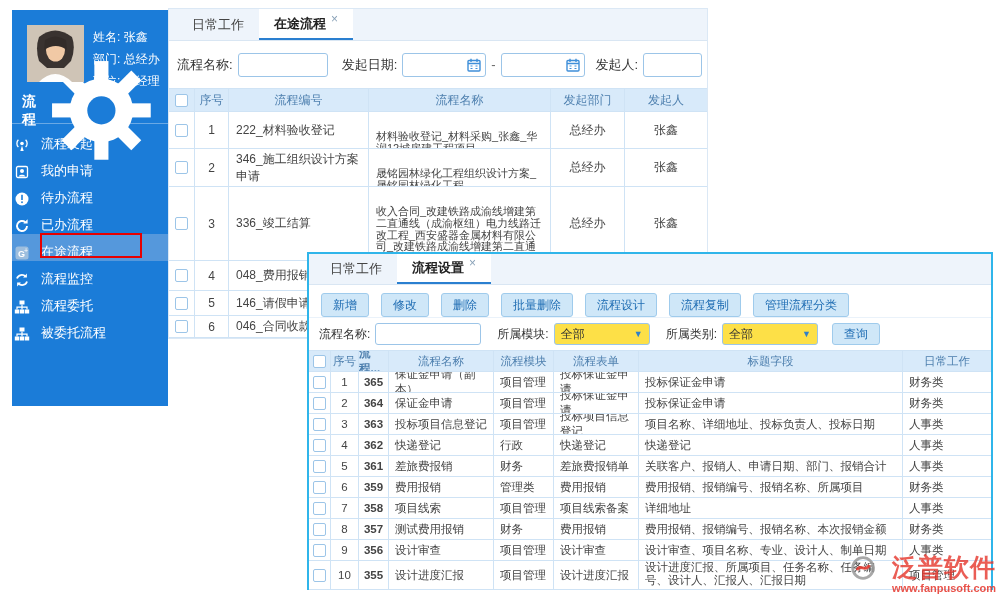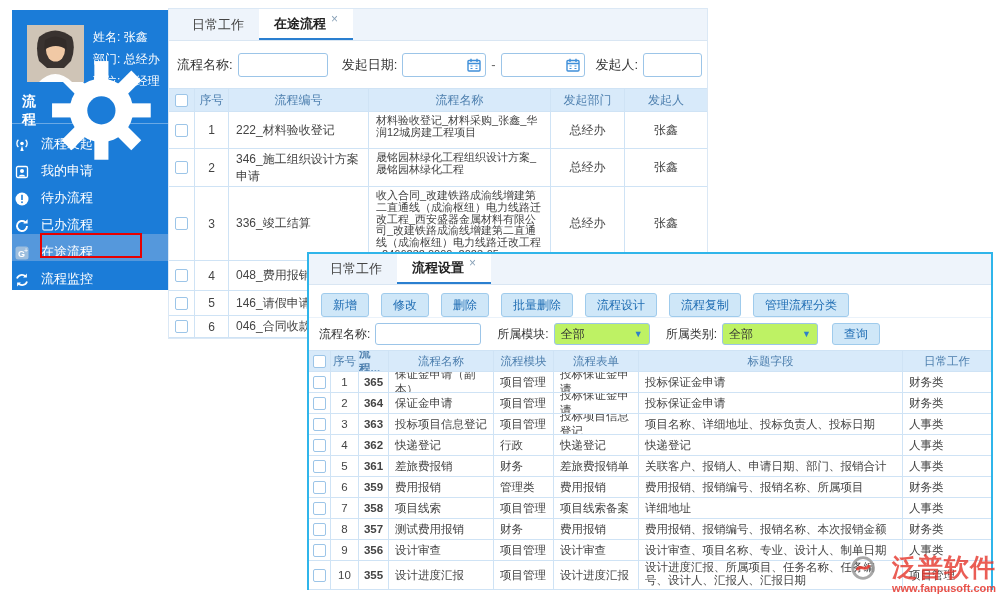--- a/index.html
+++ b/index.html
@@ -8,21 +8,21 @@
     --table-header-text:#4d7fae; --grid-line:#cfe3f5; --button-bg:#cfe7f8;
     --button-border:#9fcbec; --button-text:#1f6db3; --input-border:#9cc5e8;
     --window-border-cyan:#2fb5ea; --watermark-red:#e5352b;
   }
   *{box-sizing:border-box;}
   html,body{margin:0;padding:0;}
   body{width:1000px;height:600px;position:relative;overflow:hidden;background:#fff;
        font-family:"Liberation Sans",sans-serif;color:#444;}
 
   
-  .sidebar{position:absolute;left:12px;top:10px;width:156px;height:280px;
+  .sidebar{position:absolute;left:12px;top:10px;width:156px;height:396px;
            background:var(--sidebar-blue);}
   .profile{position:relative;height:88px;}
   .photo{position:absolute;left:15px;top:15px;width:57px;height:57px;overflow:hidden;}
   .pf{position:absolute;left:81px;top:16px;font-size:12px;color:#fff;line-height:22px;white-space:nowrap;}
   .pf .row{display:block;}
   .section-row{height:26px;display:flex;align-items:center;justify-content:space-between;
                padding:0 10px;color:#fff;font-weight:bold;font-size:14px;
                border-bottom:1px solid rgba(255,255,255,.35);}
   .menu{padding-top:2px;}
   .menu-item{height:27px;display:flex;align-items:flex-end;padding-left:2px;color:#fff;
@@ -54,33 +54,33 @@
   .datewrap .cal{position:absolute;right:5px;top:5px;width:14px;height:14px;cursor:pointer;}
   .t1 .tr{display:flex;border-bottom:1px solid var(--grid-line);overflow:hidden;background:#fff;}
   .t1 .hd{background:var(--table-header-bg);color:var(--table-header-text);font-size:12px;
           border-top:1px solid var(--grid-line);}
   .td{display:flex;align-items:center;justify-content:center;border-right:1px solid var(--grid-line);
       font-size:12px;overflow:hidden;}
   .td.left{justify-content:flex-start;padding:0 7px;}
   .td:last-child{border-right:none;}
   .t1 .c0{width:26px;}.t1 .c1{width:34px;}.t1 .c2{width:140px;}.t1 .c3{width:182px;}
   .t1 .c4{width:74px;}.t1 .c5{width:82px;flex:1;}
-  .t1 .namecell{font-size:11px;line-height:11.8px;display:block;padding-top:3px;}
+  .t1 .namecell{font-size:11px;line-height:11.8px;display:block;padding-top:19px;}
 
   
   .window2{position:absolute;left:307px;top:252px;width:686px;height:338px;background:#fff;
            border:2px solid var(--window-border-cyan);z-index:10;}
   .window2 .tabbar{height:31px;padding-left:6px;}
   .toolbar{height:33px;display:flex;align-items:flex-end;gap:12px;padding-left:12px;
            border-bottom:1px solid #eaf2fa;}
   .filterbar2{height:32px;display:flex;align-items:center;padding-left:10px;font-size:12px;color:#333;white-space:nowrap;}
   .filterbar2 .lbl{margin-right:5px;}
   .select{display:flex;justify-content:space-between;align-items:center;width:96px;height:22px;
           border:1px solid var(--input-border);border-radius:3px;padding:0 6px;font-size:12px;
-          background:#bef264;cursor:pointer;}
+          background:#fde047;cursor:pointer;}
   .caret{color:#2f80c8;font-size:9px;}
   .t2 .tr{display:flex;border-bottom:1px solid var(--grid-line);overflow:hidden;background:#fff;}
   .t2 .hd{background:var(--table-header-bg);color:var(--table-header-text);
           border-top:1px solid var(--grid-line);}
   .t2 .td{font-size:11.5px;}
   .t2 .d0{width:22px;}.t2 .d1{width:28px;}.t2 .d2{width:30px;font-weight:bold;}.t2 .d3{width:105px;}
   .t2 .d4{width:60px;}.t2 .d5{width:85px;}.t2 .d6{width:264px;}.t2 .d7{width:88px;flex:1;}
   .t2 .fields{display:block;line-height:13px;padding-top:2px;}
   .t2 .hrow{height:22px;}
   .t2 .r{height:21px;}

